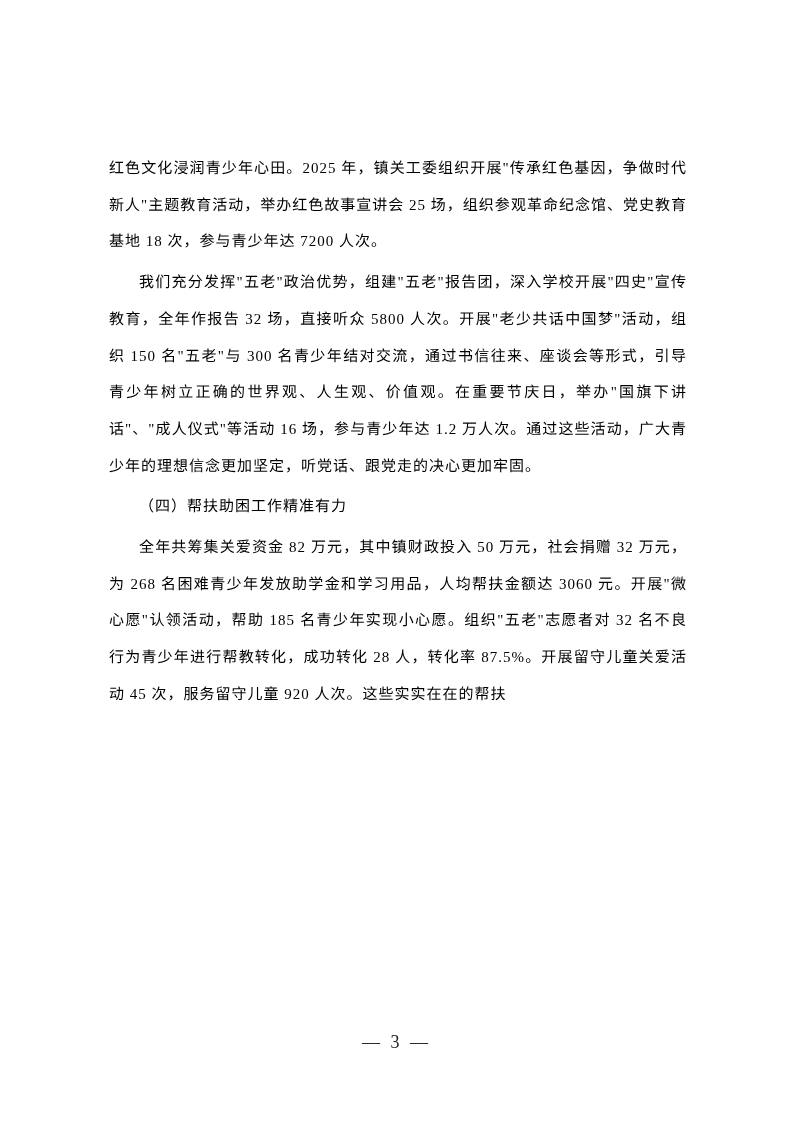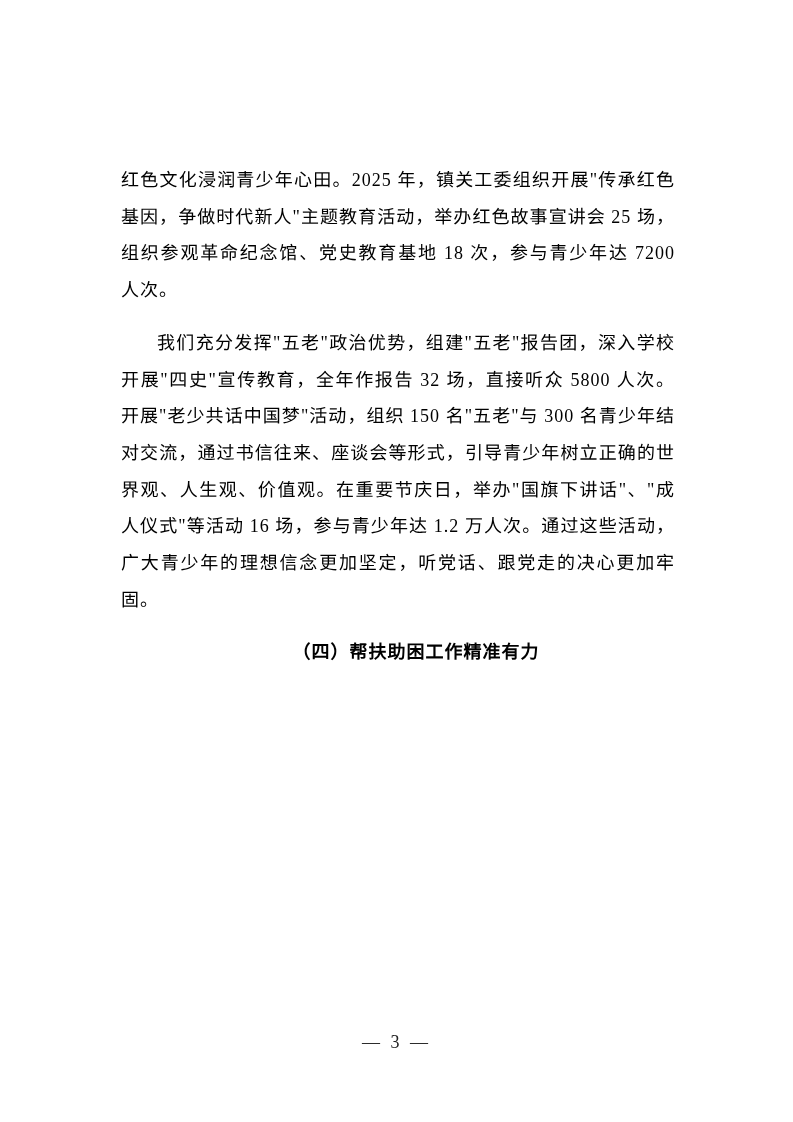--- a/index.html
+++ b/index.html
@@ -17,50 +17,51 @@
     overflow: hidden;
     box-sizing: border-box;
   }
   .content {
     position: absolute;
     left: 105px;
     top: 146px;
     width: 586px;
   }
   .para {
-    margin: 16px;
-    font-size: 18px;
+    margin: 4px;
+    font-size: 15px;
     line-height: 36.7px;
     text-align: justify;
     text-justify: inter-ideograph;
     letter-spacing: 1px;
     text-indent: 2em;
     word-break: break-all;
   }
   .para.no-indent {
     text-indent: 0;
   }
   .para.heading {
-    font-weight: bold;
-    text-align: center;
+    font-weight: normal;
+    text-align: left;
   }
   .footer {
     position: absolute;
     left: 0;
     right: 0;
     top: 1032px;
     text-align: center;
     font-size: 18px;
     letter-spacing: 3px;
     color: #222222;
   }
 </style>
 </head>
 <body>
 
 <div class="page">
   <div class="content">
     <p class="para no-indent">红色文化浸润青少年心田。2025 年，镇关工委组织开展"传承红色基因，争做时代新人"主题教育活动，举办红色故事宣讲会 25 场，组织参观革命纪念馆、党史教育基地 18 次，参与青少年达 7200 人次。</p>
     <p class="para">我们充分发挥"五老"政治优势，组建"五老"报告团，深入学校开展"四史"宣传教育，全年作报告 32 场，直接听众 5800 人次。开展"老少共话中国梦"活动，组织 150 名"五老"与 300 名青少年结对交流，通过书信往来、座谈会等形式，引导青少年树立正确的世界观、人生观、价值观。在重要节庆日，举办"国旗下讲话"、"成人仪式"等活动 16 场，参与青少年达 1.2 万人次。通过这些活动，广大青少年的理想信念更加坚定，听党话、跟党走的决心更加牢固。</p>
     <p class="para heading">（四）帮扶助困工作精准有力</p>
+    <p class="para">全年共筹集关爱资金 82 万元，其中镇财政投入 50 万元，社会捐赠 32 万元，为 268 名困难青少年发放助学金和学习用品，人均帮扶金额达 3060 元。开展"微心愿"认领活动，帮助 185 名青少年实现小心愿。组织"五老"志愿者对 32 名不良行为青少年进行帮教转化，成功转化 28 人，转化率 87.5%。开展留守儿童关爱活动 45 次，服务留守儿童 920 人次。这些实实在在的帮扶</p>
   </div>
   <div class="footer">— 3 —</div>
 </div>
 
 </body></html>

